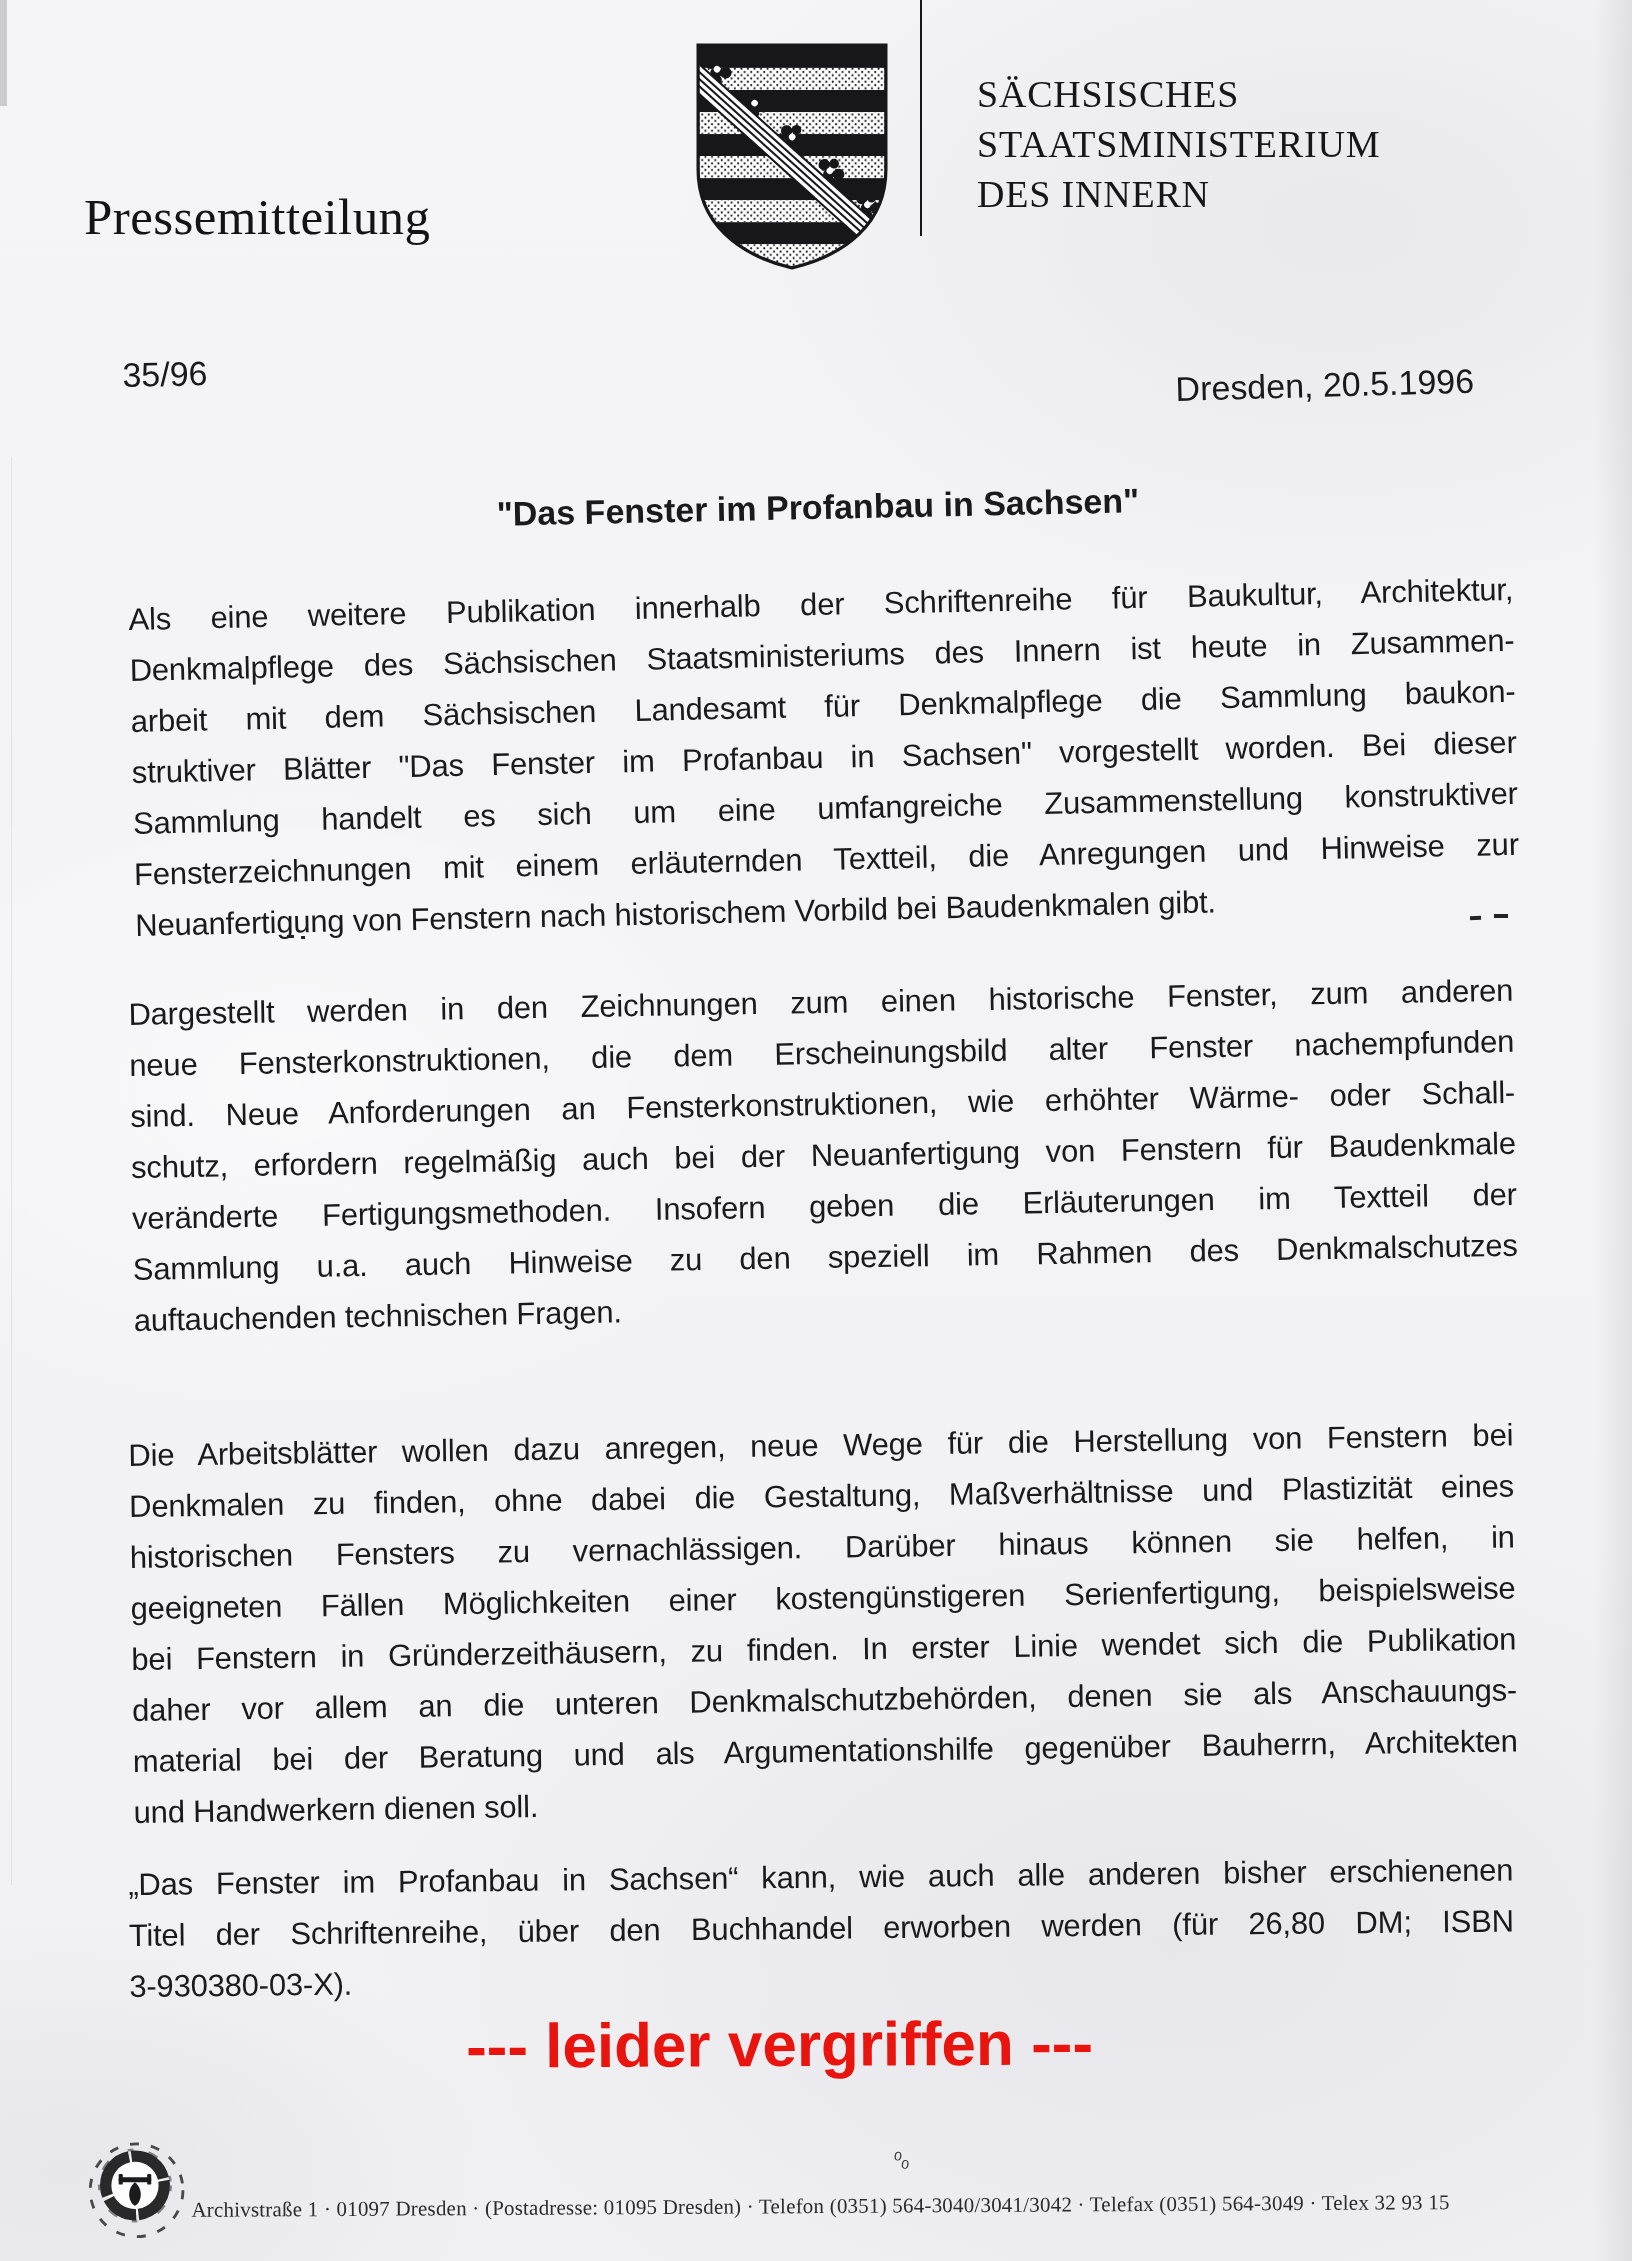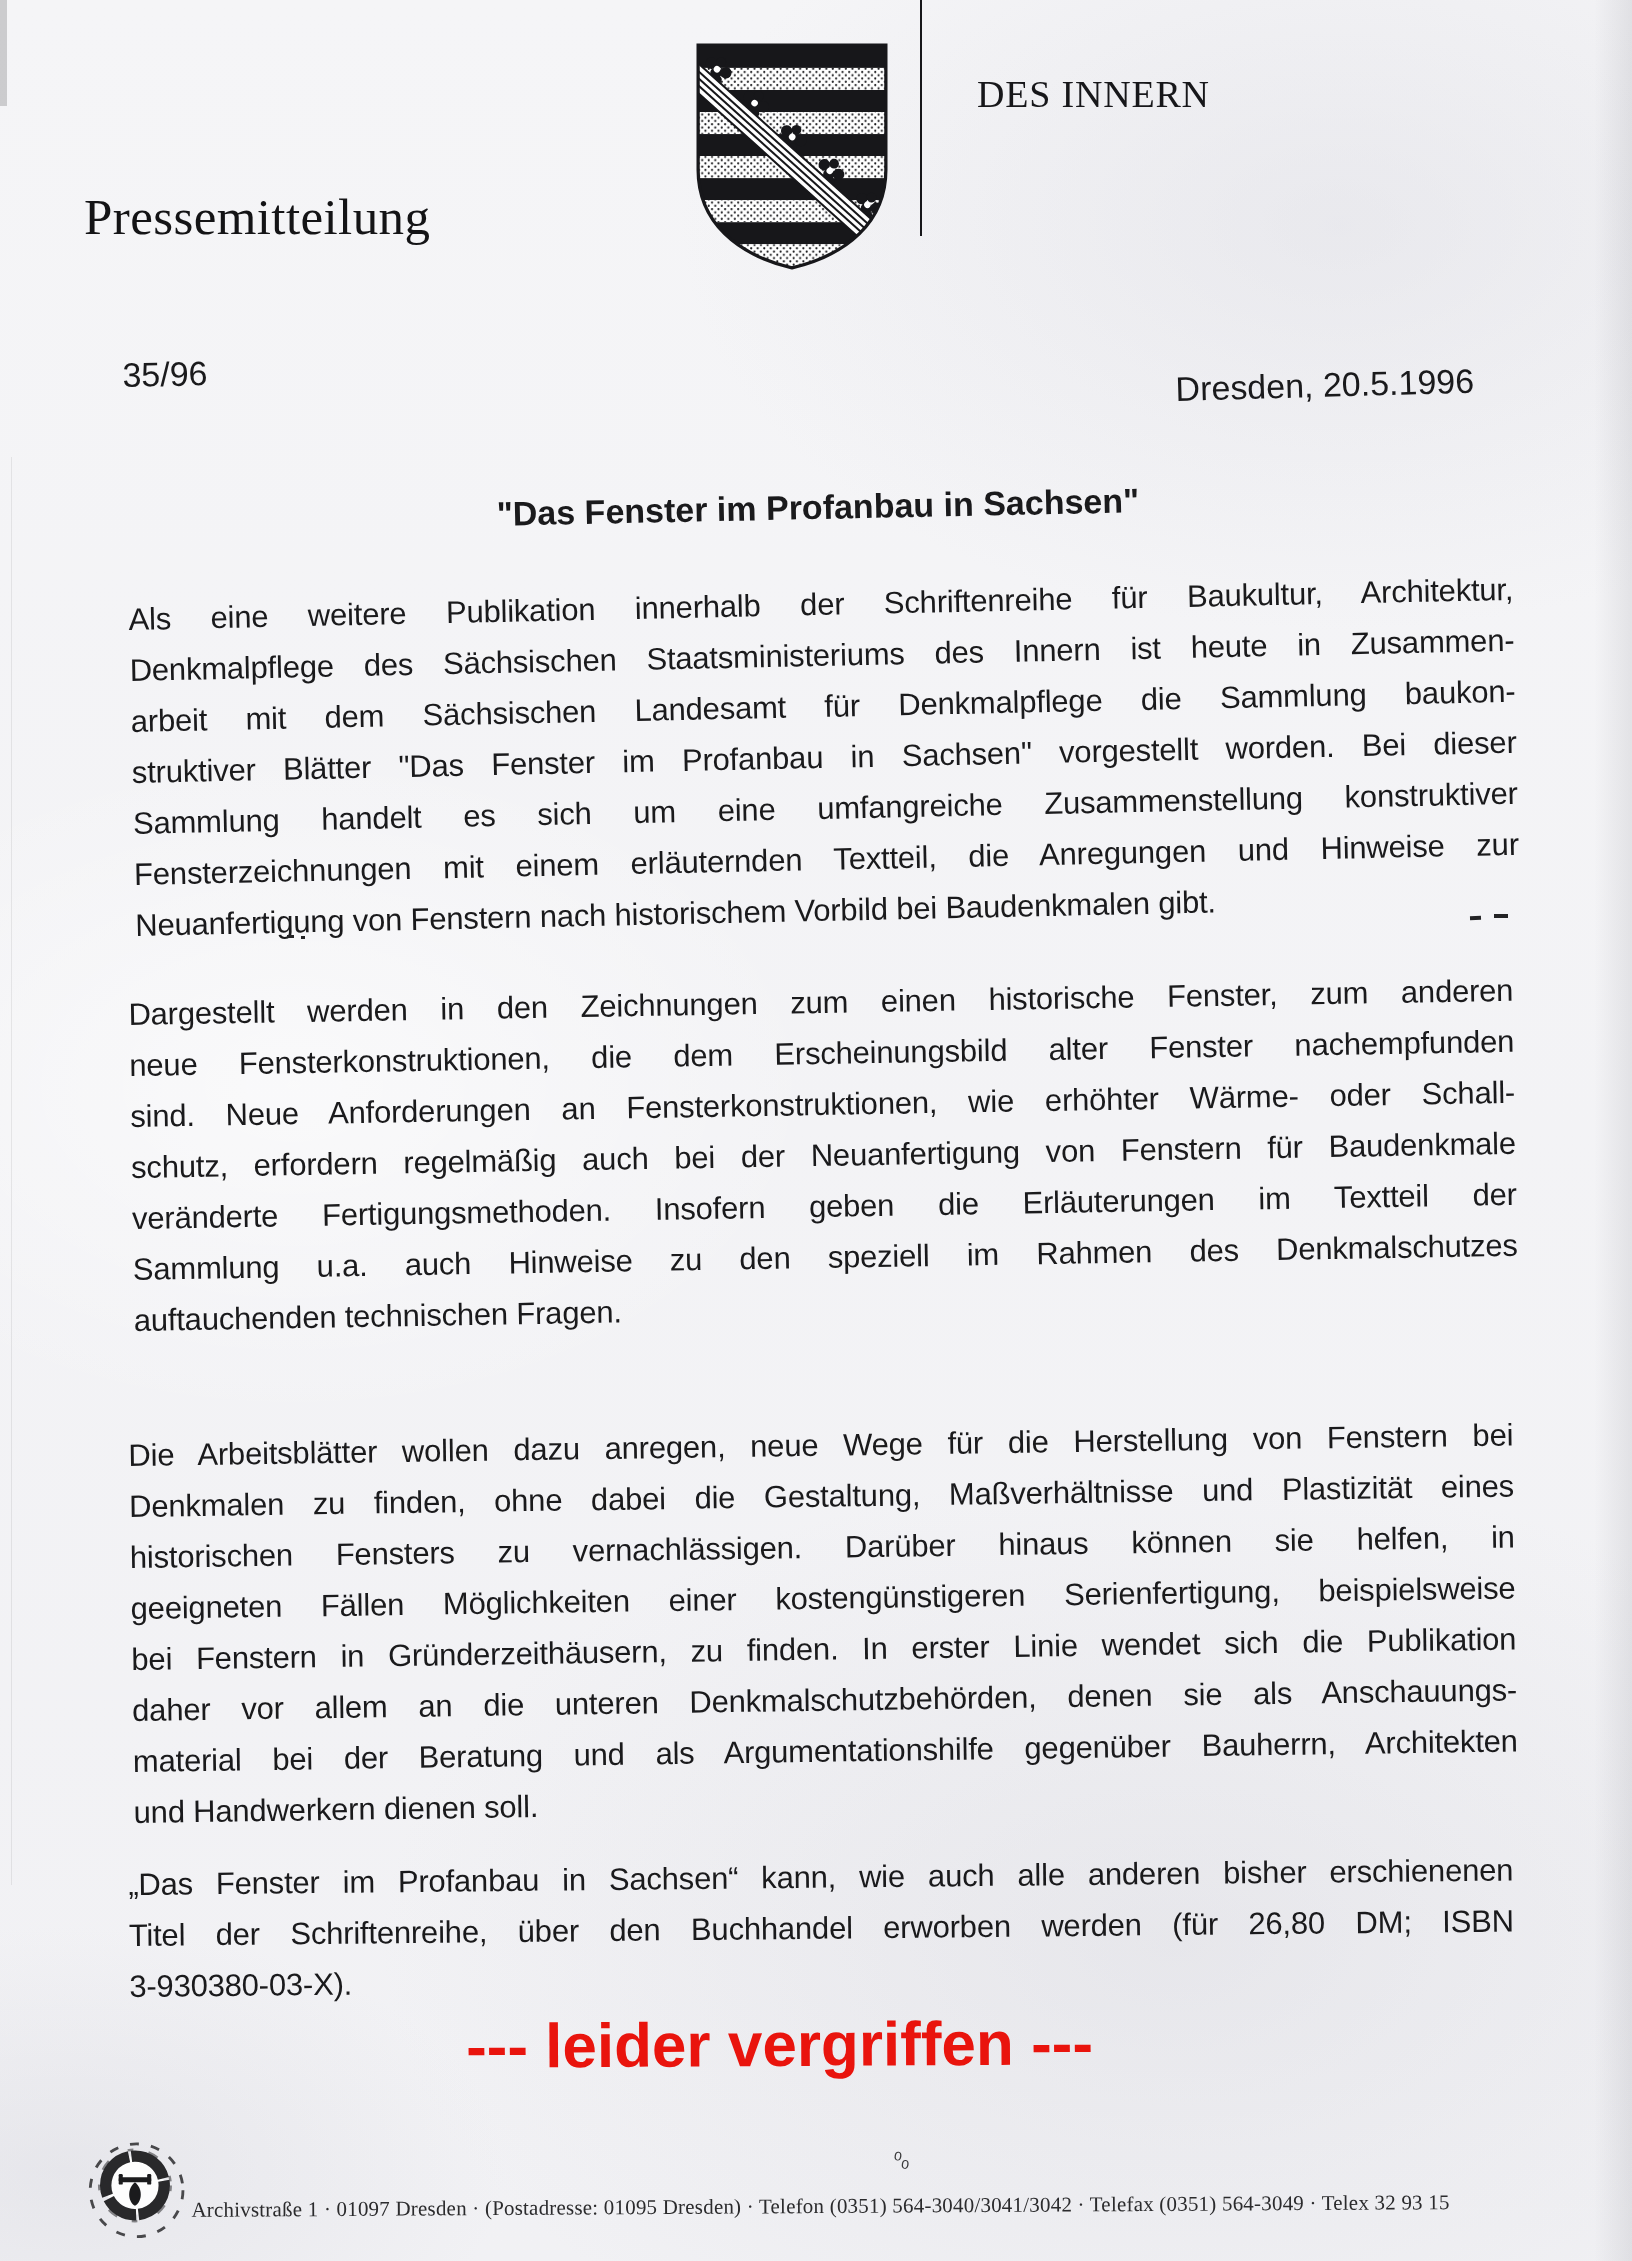--- a/index.html
+++ b/index.html
@@ -104,20 +104,22 @@
         <line x1="-8" y1="13.5" x2="322" y2="13.5" stroke="#17171a" stroke-width="2.5"></line>
         <line x1="-8" y1="20" x2="322" y2="20" stroke="#17171a" stroke-width="2.5"></line>
       </g>
     </g>
     <path d="M5,5 H235 V158 C235,222 187,262 120,278 C53,262 5,222 5,158 Z" fill="none" stroke="#17171a" stroke-width="4"></path>
   </svg>
 
   <div class="divider"></div>
 
   <div class="ministry">
+    <div>SÄCHSISCHES</div>
+    <div>STAATSMINISTERIUM</div>
     <div>DES INNERN</div>
   </div>
 
   <div class="rel-number">35/96</div>
   <div class="dateline">Dresden, 20.5.1996</div>
 
   <div class="title">"Das Fenster im Profanbau in Sachsen"</div>
 
   <div class="para p1">
       <div class="jline">Als eine weitere Publikation innerhalb der Schriftenreihe für Baukultur, Architektur,</div>

